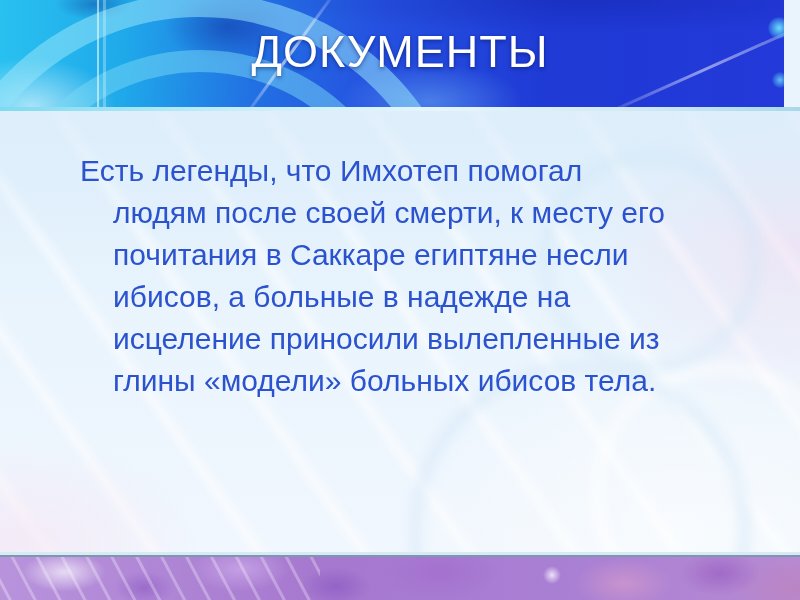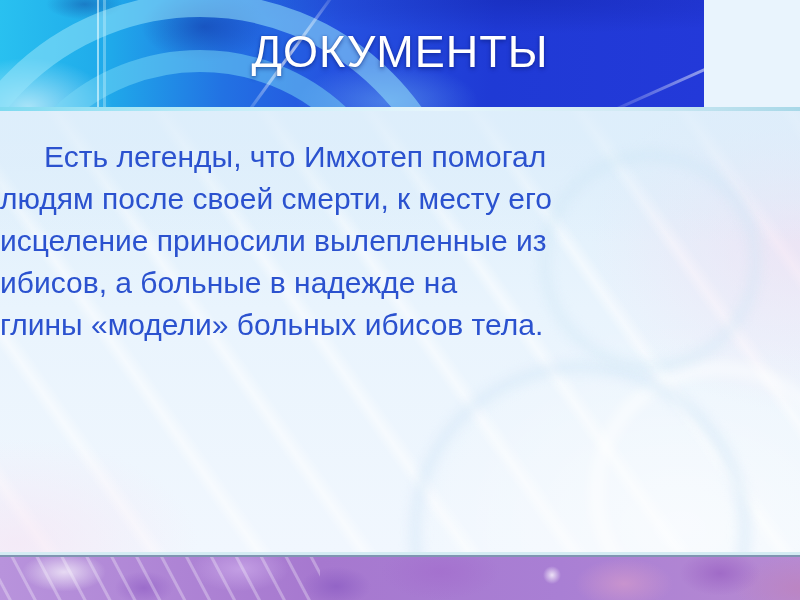--- a/index.html
+++ b/index.html
@@ -11,21 +11,21 @@
     height: 600px;
     overflow: hidden;
     font-family: "Liberation Sans", sans-serif;
     background: #e9f4fd;
   }
 
   
   .header {
     position: absolute;
     left: 0; top: 0;
-    width: 704px; height: 107px;
+    width: 784px; height: 107px;
     overflow: hidden;
     background:
       radial-gradient(ellipse 120px 70px at 4% 100%, rgba(255,255,255,0.6), transparent 70%),
       radial-gradient(ellipse 130px 55px at 55% 95%, rgba(120,190,245,0.45), transparent 70%),
       radial-gradient(ellipse 90px 50px at 29% 25%, rgba(10,25,140,0.40), transparent 70%),
       radial-gradient(ellipse 55px 22px at 12% 4%, rgba(10,30,130,0.35), transparent 70%),
       radial-gradient(ellipse 420px 45px at 75% 0%, rgba(13,26,150,0.30), transparent 75%),
       linear-gradient(93deg, #29c1f0 0%, #1fa9ea 16%, #2272e3 32%, #2551e0 48%, #1f3ad5 70%, #2339d9 100%);
   }
   .ring {
@@ -109,32 +109,33 @@
         rgba(255,255,255,0) 86px),
       linear-gradient(180deg, #dceefb 0%, #e9f4fd 45%, #f1f7fe 100%);
   }
   .swirl { position: absolute; border-radius: 50%; filter: blur(6px); }
   .swirl.s1 { right: -50px; bottom: -70px; width: 260px; height: 260px; border: 13px solid rgba(255,255,255,0.55); }
   .swirl.s2 { right: 50px; bottom: -150px; width: 340px; height: 340px; border: 10px solid rgba(208,230,248,0.55); }
   .swirl.s3 { right: 40px; top: 40px; width: 220px; height: 220px; border: 9px solid rgba(200,228,246,0.40); }
 
   .textblock {
     position: absolute;
-    left: 0; top: 25px;
+    left: 0; top: 39px;
     width: 652px;
     z-index: 3;
+    padding-left: 36px;
   }
   .tline {
     font-size: 30px;
     line-height: 42px;
     color: #2b52cf;
     white-space: nowrap;
   }
   .tline.first { margin-left: 44px; }
-  .tline.cont  { }
+  .tline.cont  { margin-left: 77px; }
 
   
   .prefooter-line {
     position: absolute;
     left: 0; top: 552px;
     width: 800px; height: 3px;
     background: #d5ecf3;
   }
   .footer {
     position: absolute;
@@ -183,22 +184,23 @@
 
   <div class="separator"></div>
 
   <div class="body-area">
     <div class="swirl s1"></div>
     <div class="swirl s2"></div>
     <div class="swirl s3"></div>
     <div class="textblock">
       <div class="tline first">Есть легенды, что Имхотеп помогал</div>
       <div class="tline cont">людям после своей смерти, к месту его</div>
+      <div class="tline cont">почитания в Саккаре египтяне несли</div>
+      <div class="tline cont">ибисов, а больные в надежде на</div>
       <div class="tline cont">исцеление приносили вылепленные из</div>
-      <div class="tline cont">ибисов, а больные в надежде на</div>
       <div class="tline cont">глины «модели» больных ибисов тела.</div>
     </div>
   </div>
 
   <div class="prefooter-line"></div>
 
   <div class="footer">
     <div class="footer-scratches"></div>
   </div>
 

